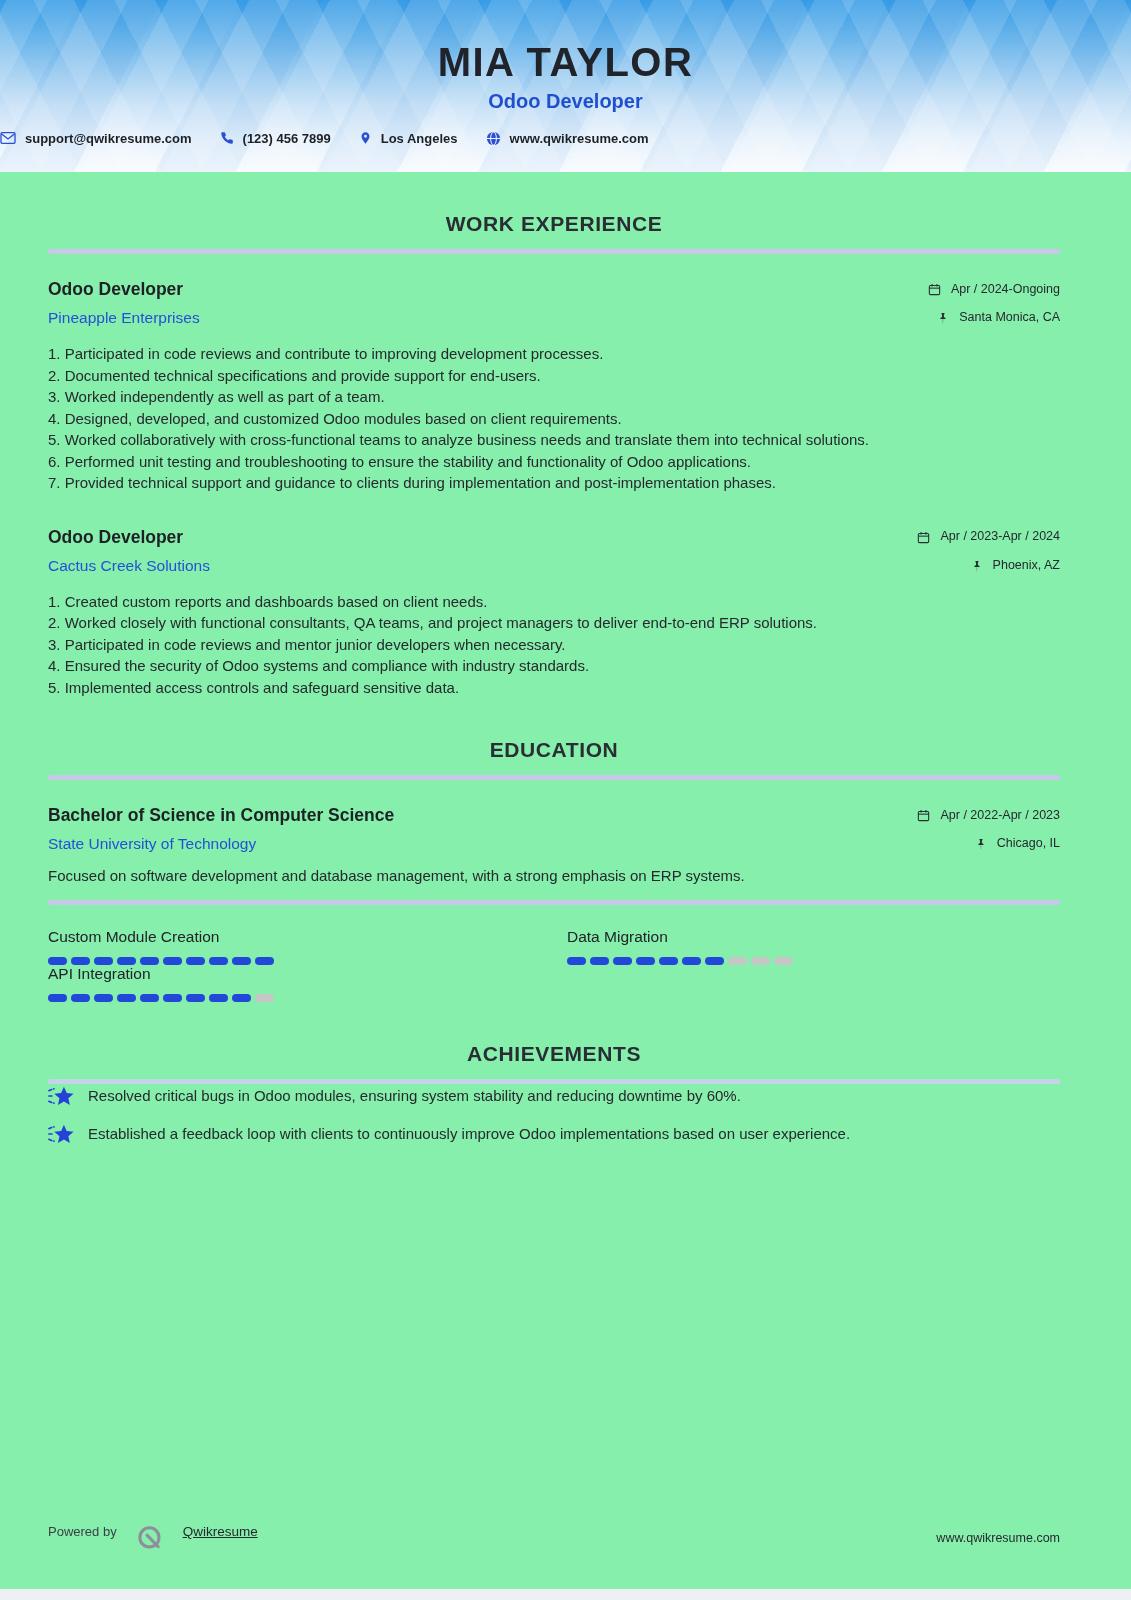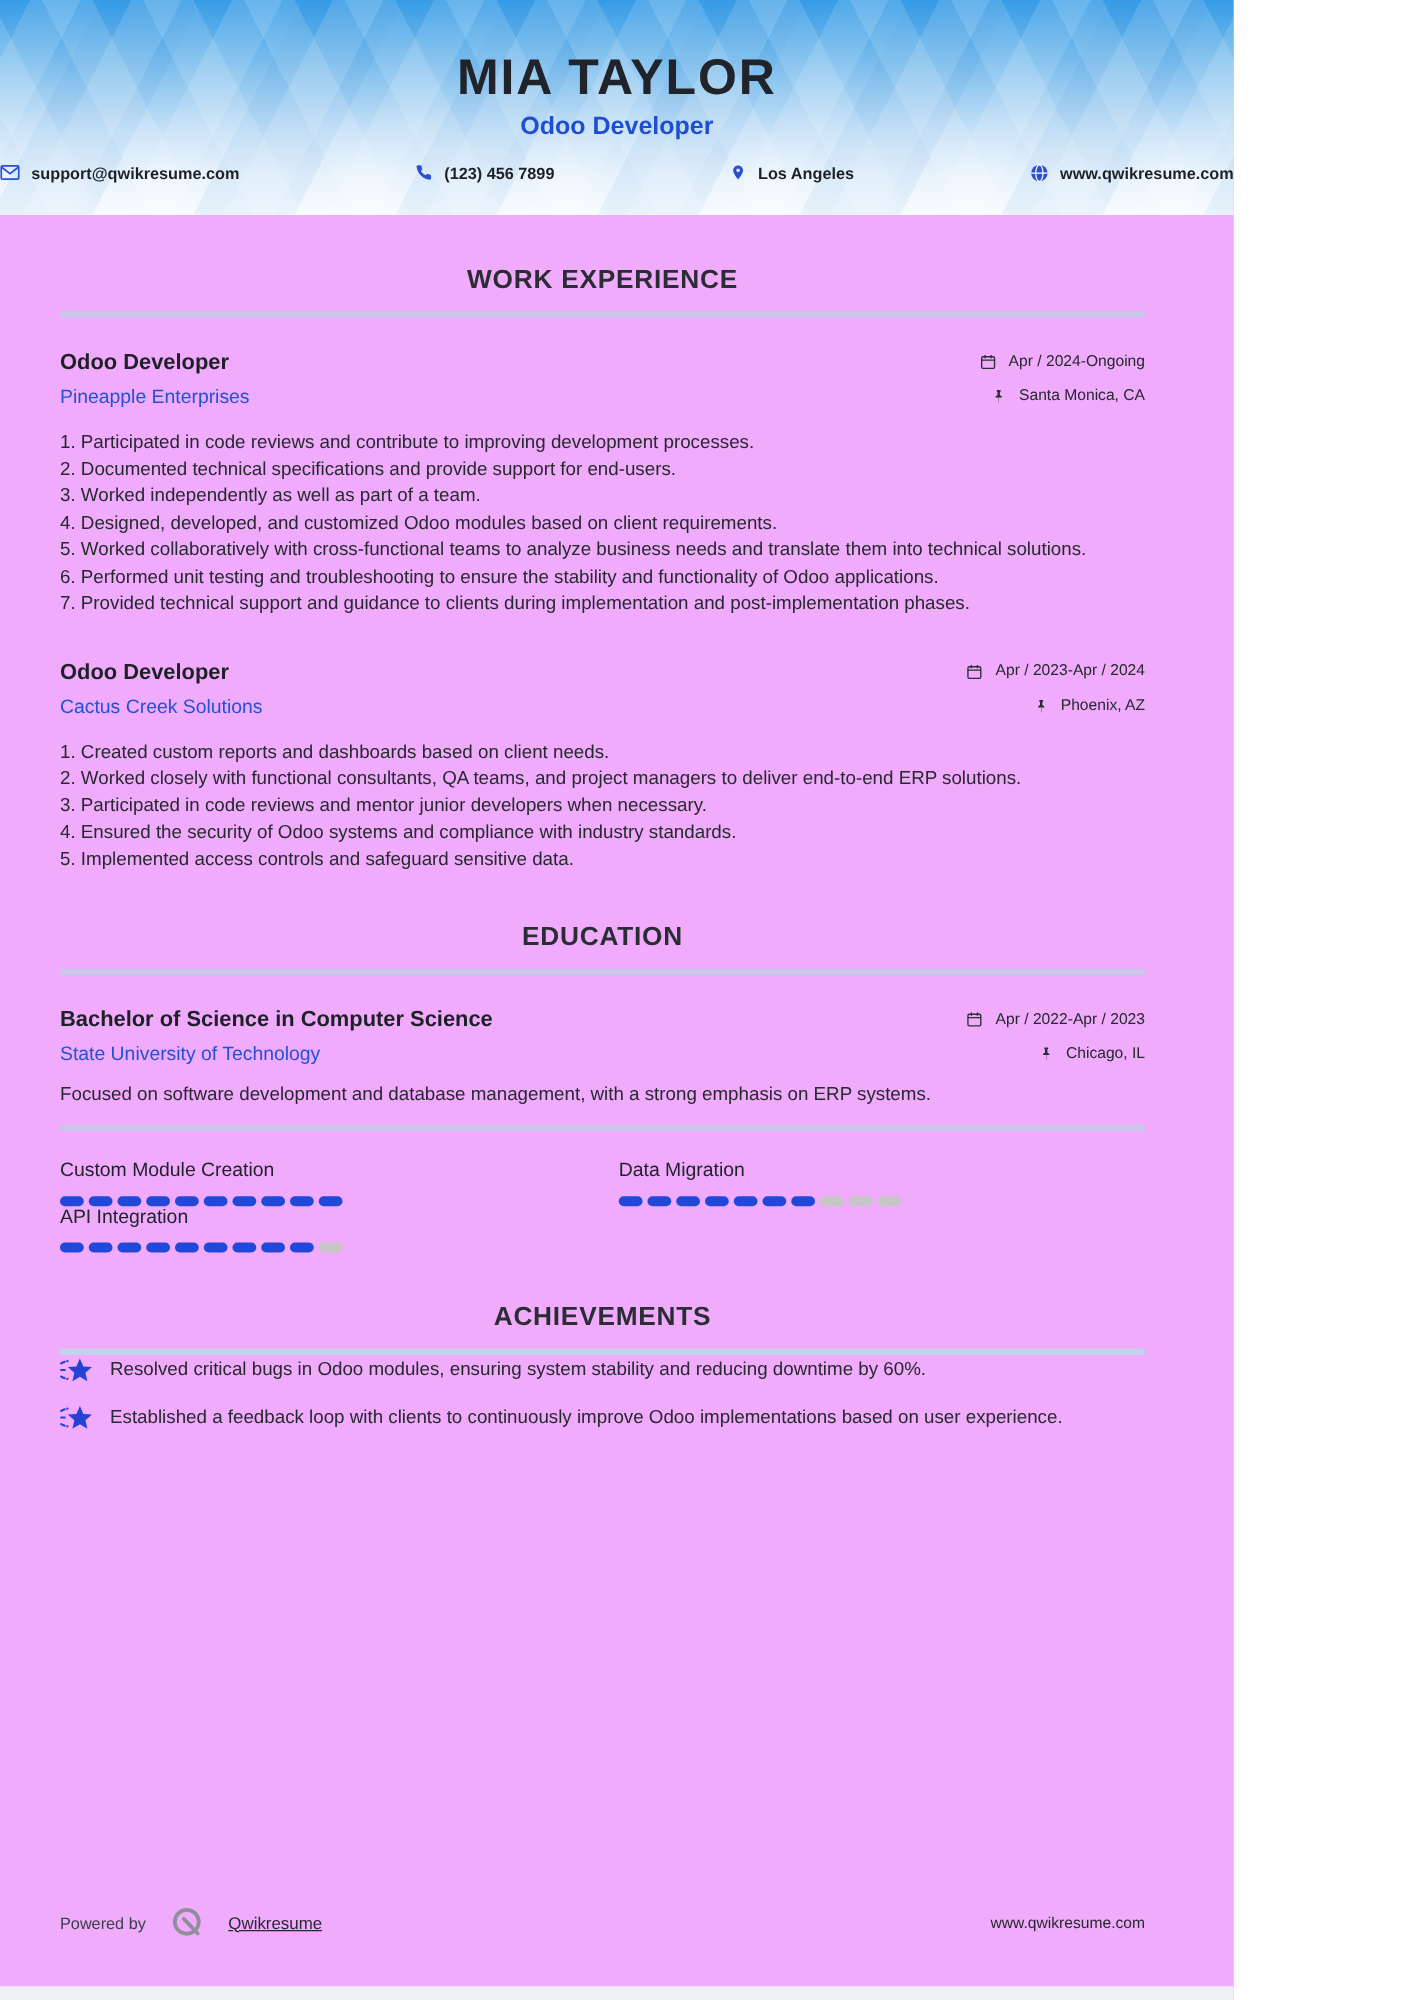--- a/index.html
+++ b/index.html
@@ -1,31 +1,31 @@
 <!DOCTYPE html>
 <html><head>
 <meta charset="utf-8">
 <style>
   *{margin:0;padding:0;box-sizing:border-box}
   html,body{background:#ffffff}
   body{width:1131px;font-family:"Liberation Sans",sans-serif;color:#26292d;-webkit-font-smoothing:antialiased}
-  .page{position:relative;width:987px;height:1600px;background:#f0abfc;overflow:hidden}
+  .page{position:relative;width:1131px;height:1600px;background:#86efac;overflow:hidden}
 
   
   .hero{
     height:172px;text-align:center;padding-top:42px;
     background:
       repeating-linear-gradient(63deg, rgba(255,255,255,0) 0 36px, rgba(255,255,255,.13) 36px 72px),
       repeating-linear-gradient(-63deg, rgba(255,255,255,0) 0 36px, rgba(255,255,255,.13) 36px 72px),
       repeating-linear-gradient(117deg, rgba(40,130,215,0) 0 72px, rgba(40,130,215,.08) 72px 144px),
       linear-gradient(180deg,#379ce6 0%,#5fb0ea 18%,#95c9f0 40%,#c9e2f7 62%,#e9f3fc 82%,#f8fbfe 100%);
   }
   .hero h1{font-size:40px;font-weight:800;color:#20242a;letter-spacing:1.5px;line-height:1}
   .role{margin-top:8px;font-size:20px;font-weight:700;color:#1e4fd0}
-  .contacts{margin-top:17px;display:flex;justify-content:space-between;align-items:center;gap:28px}
+  .contacts{margin-top:17px;display:flex;justify-content:flex-start;align-items:center;gap:28px}
   .contact{display:flex;align-items:center;gap:9px;font-size:13px;font-weight:700;color:#1d2025;cursor:pointer}
   .contact svg{display:block}
 
   
   main{padding:0 71px 0 48px}
   .sec-h{text-align:center;font-size:21px;font-weight:700;color:#2a2e34;letter-spacing:.6px}
   .rule{height:5px;border-radius:2px;margin-top:13px}
   .rule-lav{background:#c9c8e9}
   .rule-blue{background:#c3d3ea}
   .mt-sum{margin-top:20px}
@@ -53,21 +53,21 @@
   .seg-off{background:#c6c6c6}
 
   
   .ach-list{}
   .ach{display:flex;align-items:center;gap:13px;margin-bottom:14px}
   .ach svg{flex:0 0 auto}
   .ach-text{font-size:15px;line-height:21.5px;color:#26292d}
 
   
   .footer{position:absolute;left:48px;right:71px;bottom:48px;display:flex;justify-content:space-between;align-items:center}
-  .powered{display:flex;align-items:center;gap:19px}
+  .powered{display:flex;gap:19px}
   .powered-label{font-size:13px;color:#3c4046}
   .brand{font-size:13.5px;color:#26292e;text-decoration:underline;cursor:pointer}
   .site{font-size:12.5px;color:#26292e}
   .bottom-strip{position:absolute;left:0;right:0;bottom:0;height:11px;background:#eef0f3}
 </style>
 </head>
 <body>
 
 <div class="page">
 

